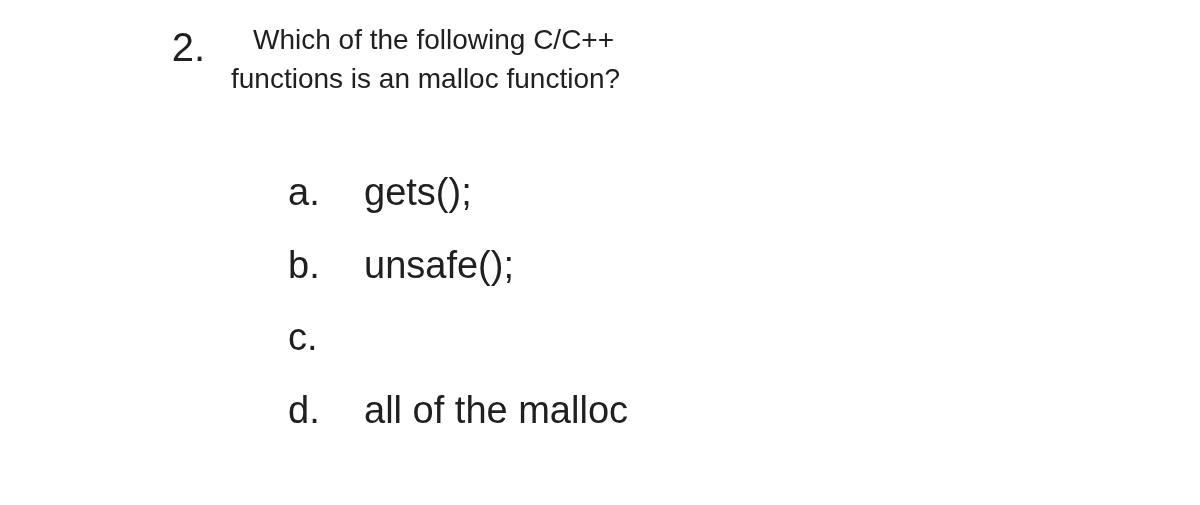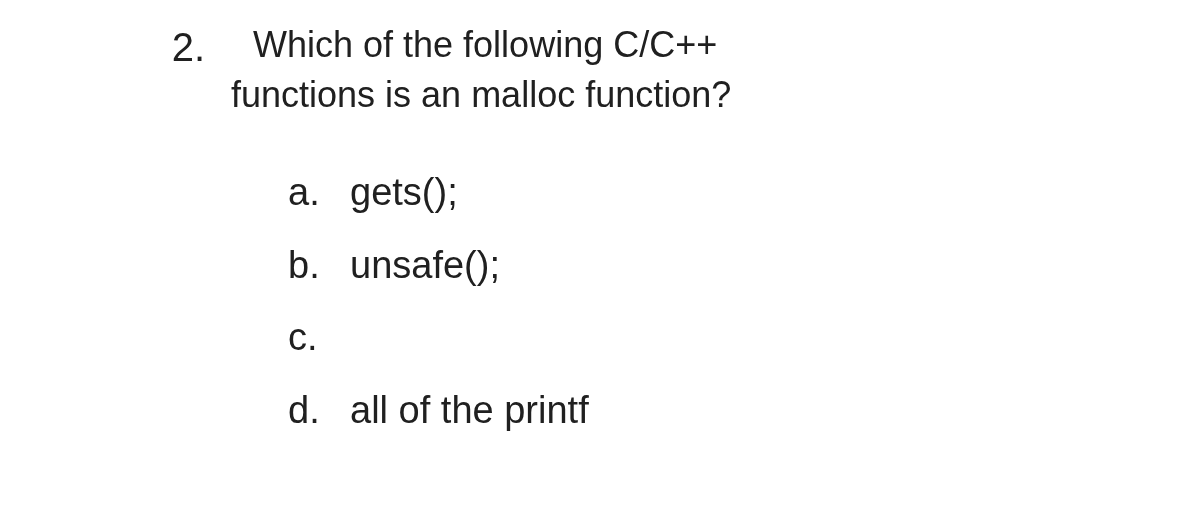--- a/index.html
+++ b/index.html
@@ -23,21 +23,21 @@
       align-items: flex-start;
     }
     .question-number {
       font-size: 40px;
       line-height: 1.35;
       margin-right: 48px;
       min-width: 40px;
       text-align: right;
     }
     .question-text {
-      font-size: 36px;
+      font-size: 28px;
       line-height: 1.4;
     }
     .options-container {
       position: absolute;
       left: 288px;
       top: 170px;
     }
     .option-row {
       display: flex;
       align-items: baseline;
@@ -45,21 +45,21 @@
     }
     .option-letter {
       font-size: 38px;
       line-height: 1.2;
       min-width: 58px;
       text-align: left;
     }
     .option-text {
       font-size: 38px;
       line-height: 1.2;
-      margin-left: 4px;
+      margin-left: 18px;
     }
   </style>
 </head>
 <body>
 
 <div class="question-container">
   <div class="question-number">2.</div>
   <div class="question-text">
     <span>Which of the following C/C++</span><br>
     <span style="margin-left:-22px; display:inline-block;">functions is an malloc function?</span>
@@ -73,15 +73,15 @@
   </div>
   <div class="option-row">
     <div class="option-letter">b.</div>
     <div class="option-text">unsafe();</div>
   </div>
   <div class="option-row">
     <div class="option-letter">c.</div>
   </div>
   <div class="option-row">
     <div class="option-letter">d.</div>
-    <div class="option-text">all of the printf</div>
+    <div class="option-text">all of the malloc</div>
   </div>
 </div>
 
 </body></html>

